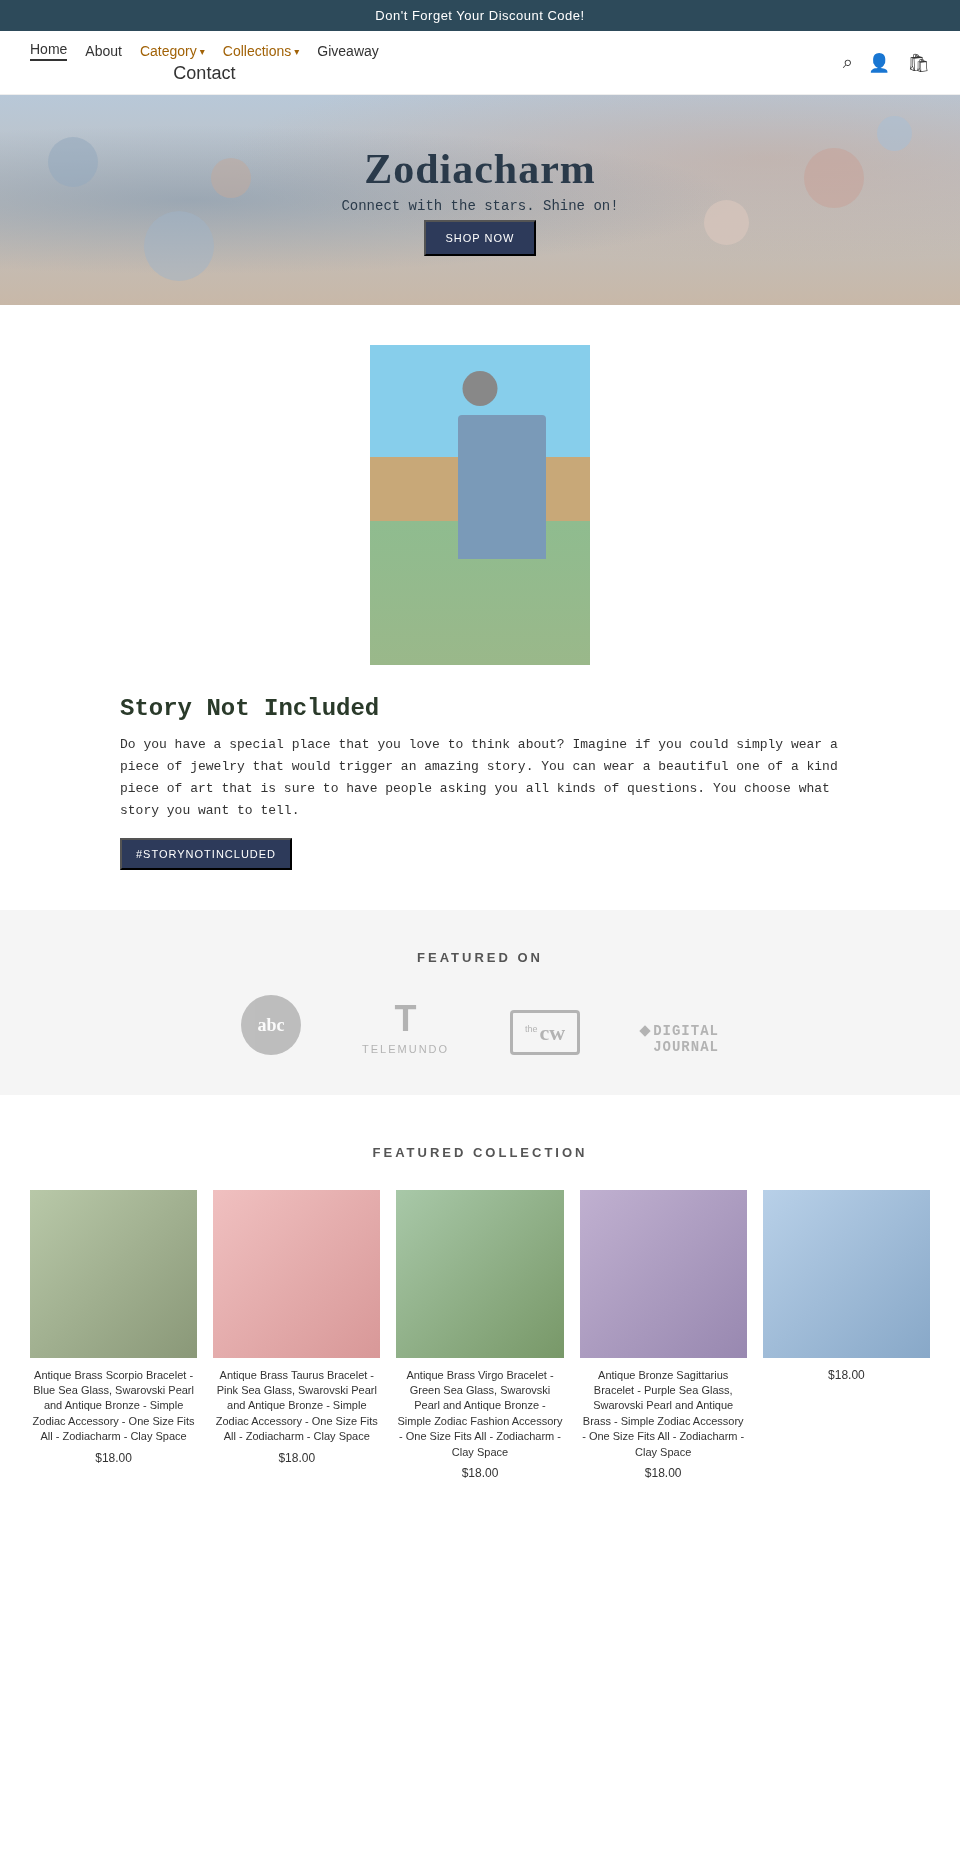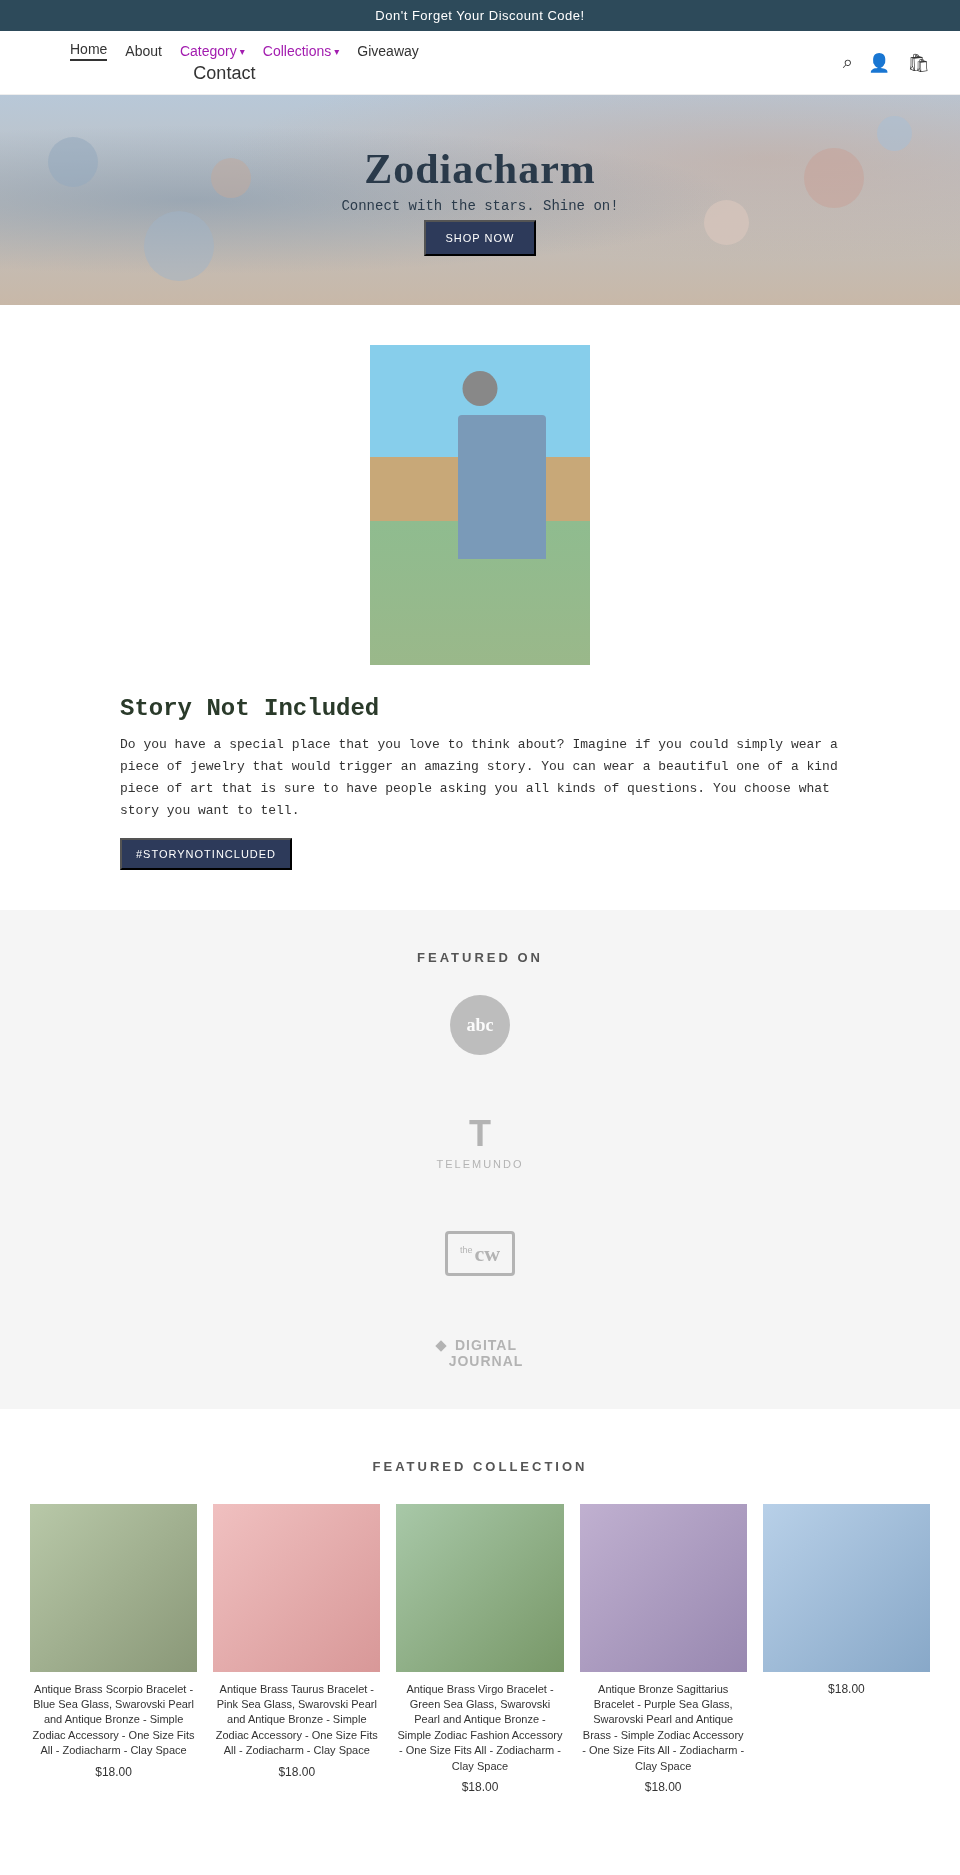--- a/index.html
+++ b/index.html
@@ -39,21 +39,20 @@
       display: flex;
       flex-direction: column;
       align-items: center;
       gap: 2px;
     }
     .nav-top {
       display: flex;
       align-items: center;
       gap: 18px;
       font-size: 14px;
-      margin-left: 40px;
     }
     .nav-bottom {
       display: flex;
       align-items: center;
       gap: 18px;
       font-size: 18px;
     }
     .nav-link {
       text-decoration: none;
       color: #333;
@@ -61,21 +60,21 @@
     }
     .nav-link.active {
       border-bottom: 2px solid #333;
       padding-bottom: 2px;
     }
     .nav-link-dropdown {
       display: flex;
       align-items: center;
       gap: 3px;
       text-decoration: none;
-      color: #a21caf;
+      color: #a16207;
       cursor: pointer;
     }
     .chevron {
       font-size: 10px;
     }
     .header-icons {
       display: flex;
       align-items: center;
       gap: 16px;
     }
@@ -185,24 +184,23 @@
     .section-title {
       font-size: 13px;
       letter-spacing: 3px;
       font-weight: bold;
       color: #555;
       margin-bottom: 30px;
     }
     .media-logos {
       display: flex;
       justify-content: center;
-      align-items: center;
+      align-items: flex-end;
       gap: 61px;
       flex-wrap: wrap;
-      flex-direction: column;
     }
     .media-logo {
       display: flex;
       align-items: center;
       justify-content: center;
       opacity: 0.6;
     }
 
     
     .abc-logo {
@@ -268,21 +266,21 @@
       width: 8px;
       height: 8px;
       background: #888;
       transform: rotate(45deg);
     }
     .dj-text {
       font-size: 14px;
       font-weight: bold;
       color: #888;
       letter-spacing: 1px;
-      font-family: Liberation Sans, sans-serif;
+      font-family: Liberation Mono, monospace;
     }
 
     
     .featured-collection {
       padding: 50px 30px;
       text-align: center;
     }
     .products-grid {
       display: grid;
       grid-template-columns: repeat(5, 1fr);

